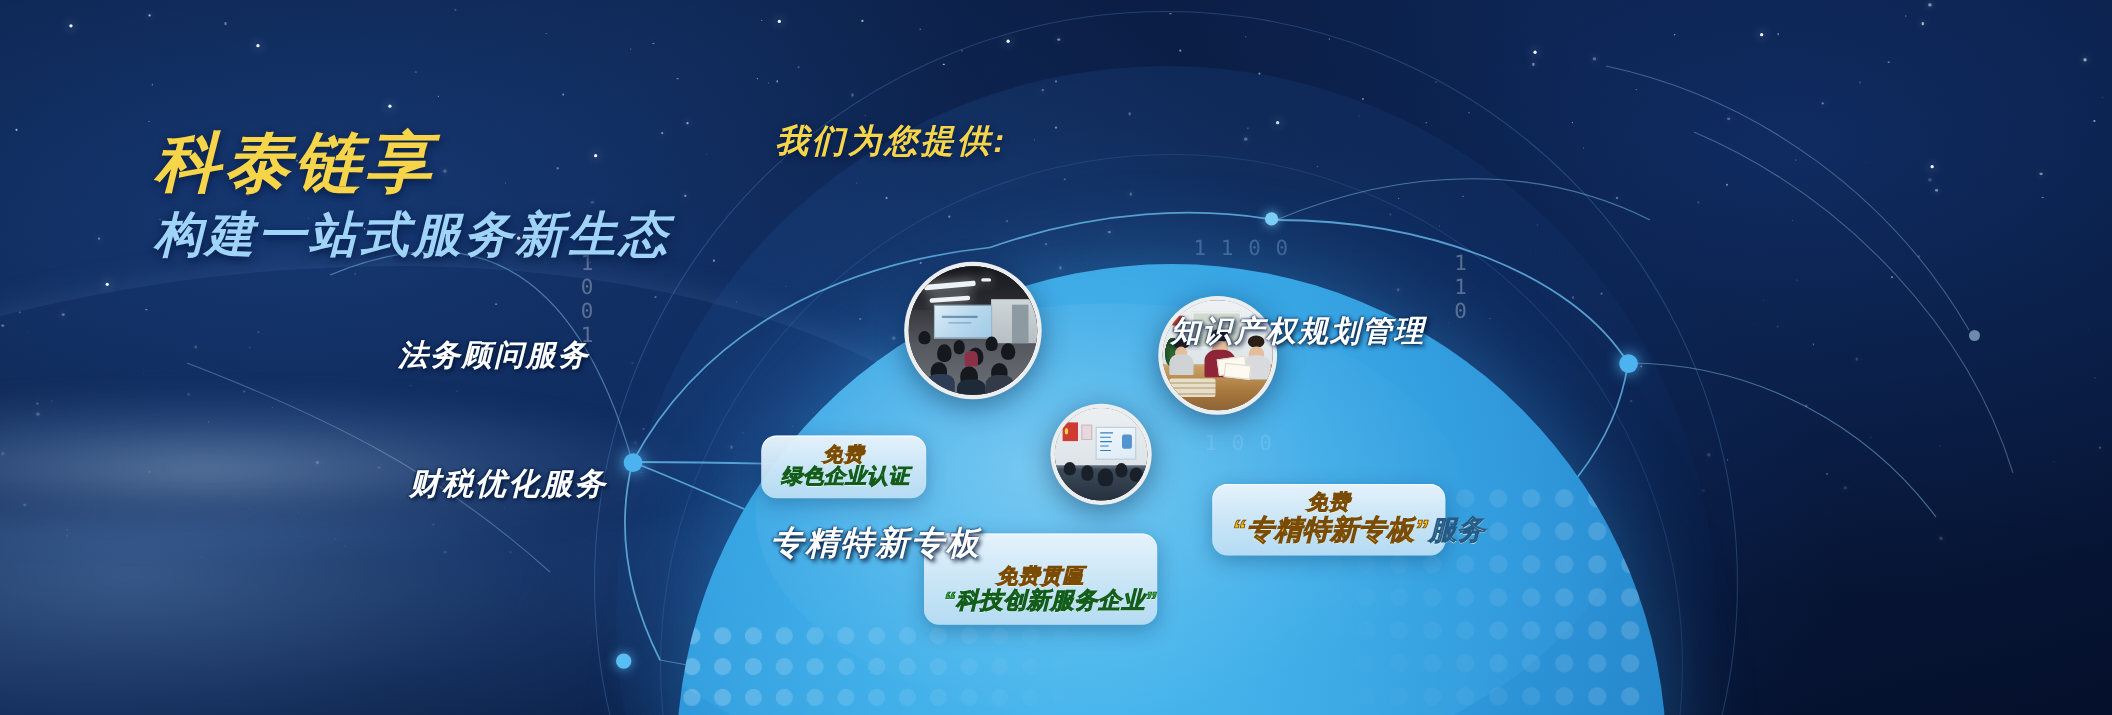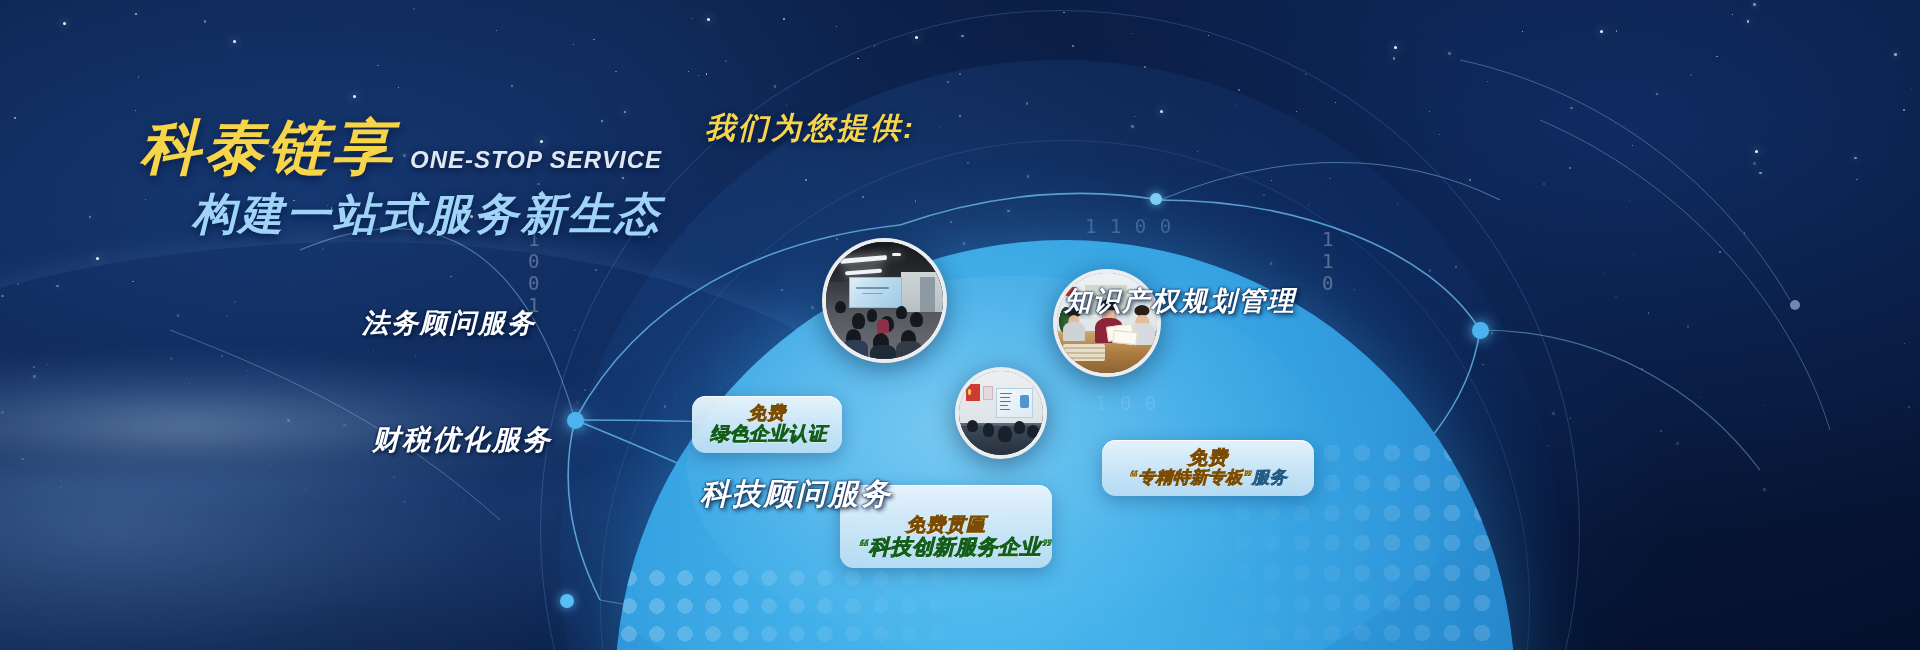--- a/index.html
+++ b/index.html
@@ -612,44 +612,43 @@
       <div class="p3-head" style="left:28%; top:62%; width:14%; height:16%;"></div>
       <div class="p3-head" style="left:47%; top:66%; width:16%; height:18%;"></div>
       <div class="p3-head" style="left:66%; top:60%; width:13%; height:15%;"></div>
       <div class="p3-head" style="left:81%; top:64%; width:14%; height:16%;"></div>
     </div>
   </div>
 
   <div class="headline">
     <div class="hl-row">
       <span class="hl-main">科泰链享</span>
-      <span class="hl-en">ONE-STOP SERVICE</span>
     </div>
     <div class="hl-sub">构建一站式服务新生态</div>
   </div>
 
   <div class="provide">我们为您提供:</div>
 
   <div class="badge" style="left:692px; top:396px; width:150px;">
     <span class="l1" style="font-size:18px;">免费</span>
     <span class="l2" style="font-size:19px;">绿色企业认证</span>
   </div>
 
   <div class="badge" style="left:840px; top:485px; width:212px;">
     <span class="l1" style="font-size:19px;margin-top:22px;">免费贯匾</span>
     <span class="l2" style="font-size:21px;">“科技创新服务企业”</span>
   </div>
 
   <div class="badge" style="left:1102px; top:440px; width:212px;">
     <span class="l1" style="font-size:19px;">免费</span>
-    <span class="l2 mix" style="font-size:17px;"><span class="w">“专精特新专板”</span><span style="color:#ffffff; -webkit-text-stroke:0.8px #245a86;">服务</span></span>
+    <span class="l2 mix" style="font-size:25px;"><span class="w">“专精特新专板”</span><span style="color:#ffffff; -webkit-text-stroke:0.8px #245a86;">服务</span></span>
   </div>
 
   <div class="label" style="left:362px; top:305px; font-size:27px;">法务顾问服务</div>
 
   <div class="label" style="left:1064px; top:283px; font-size:27px;">知识产权规划管理</div>
 
   <div class="label" style="left:372px; top:421px; font-size:28px;">财税优化服务</div>
 
 
-  <div class="label" style="left:700px; top:474px; font-size:30px;">科技顾问服务</div>
+  <div class="label" style="left:700px; top:474px; font-size:30px;">专精特新专板</div>
 
 </div>
 
 </body></html>

